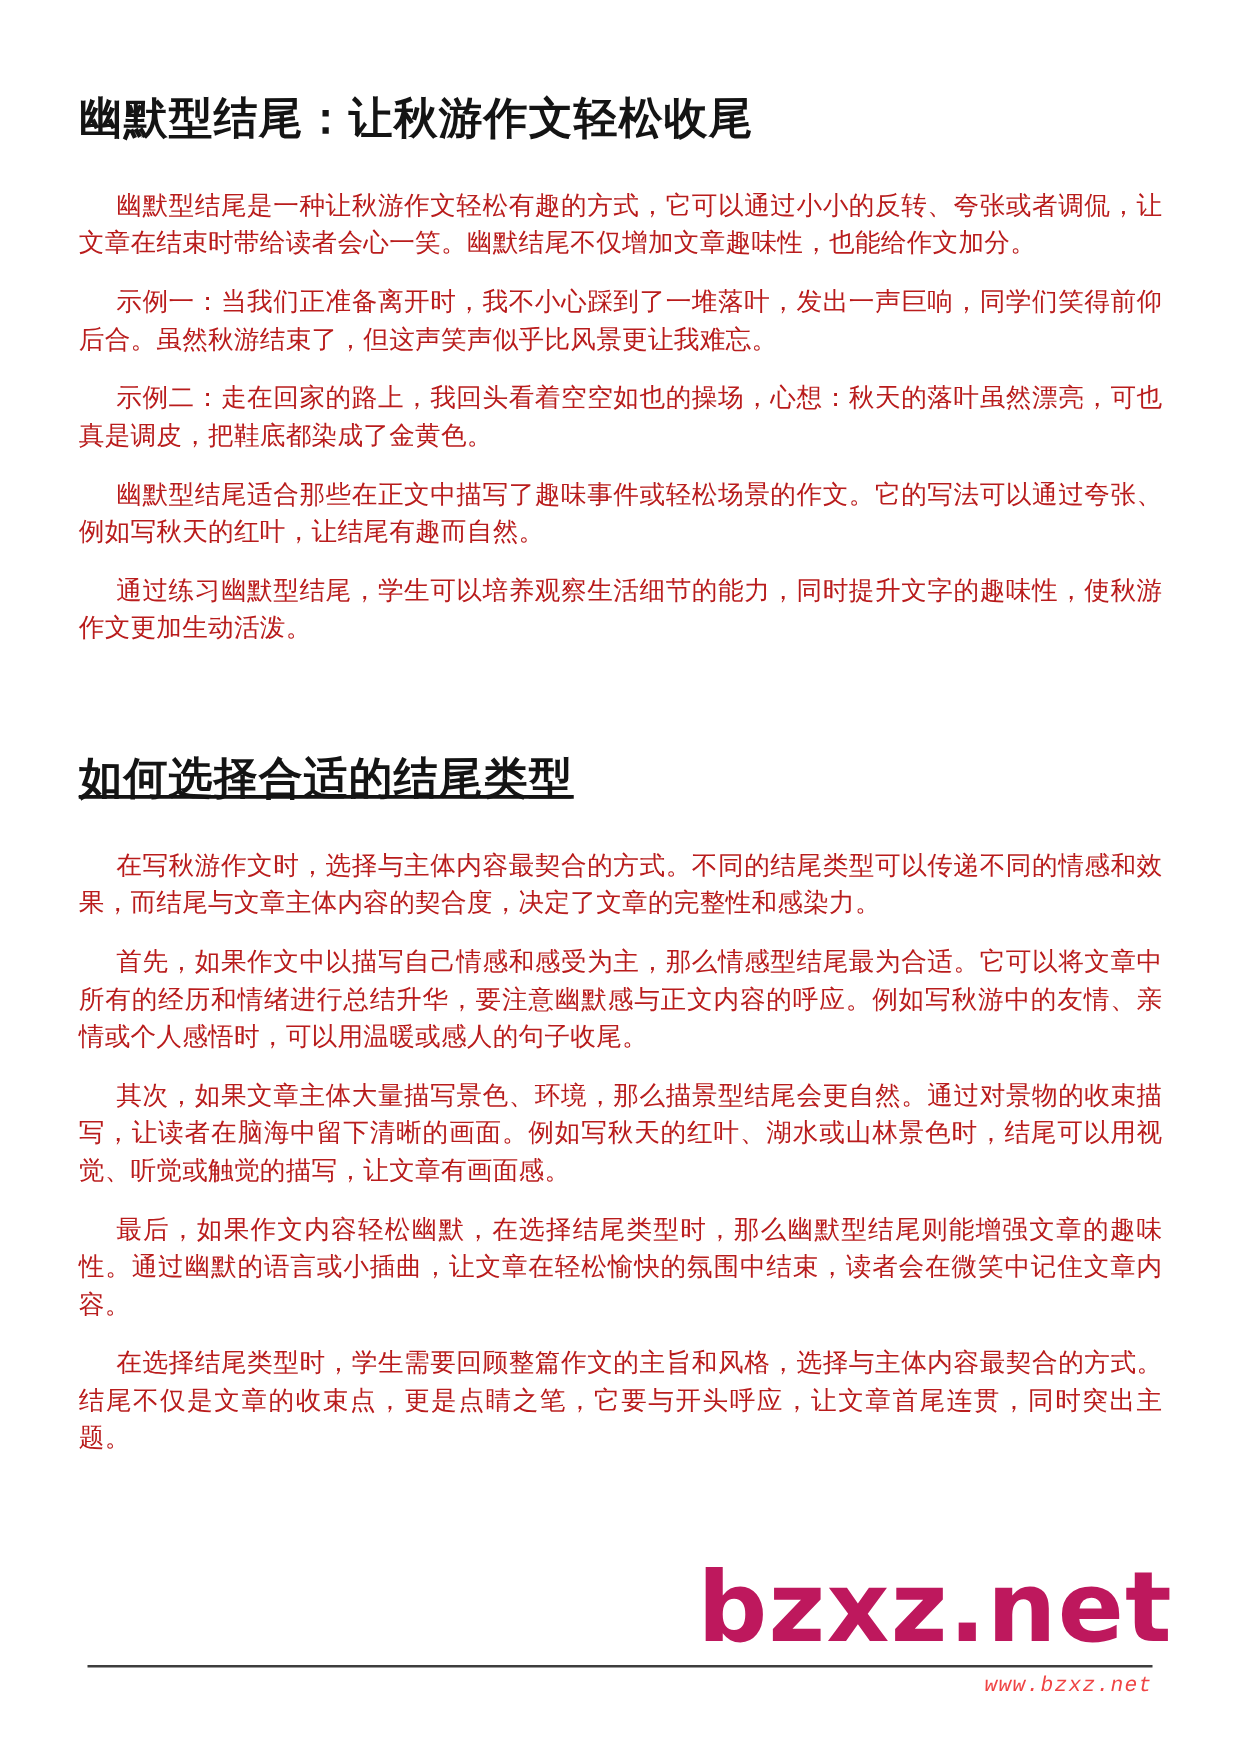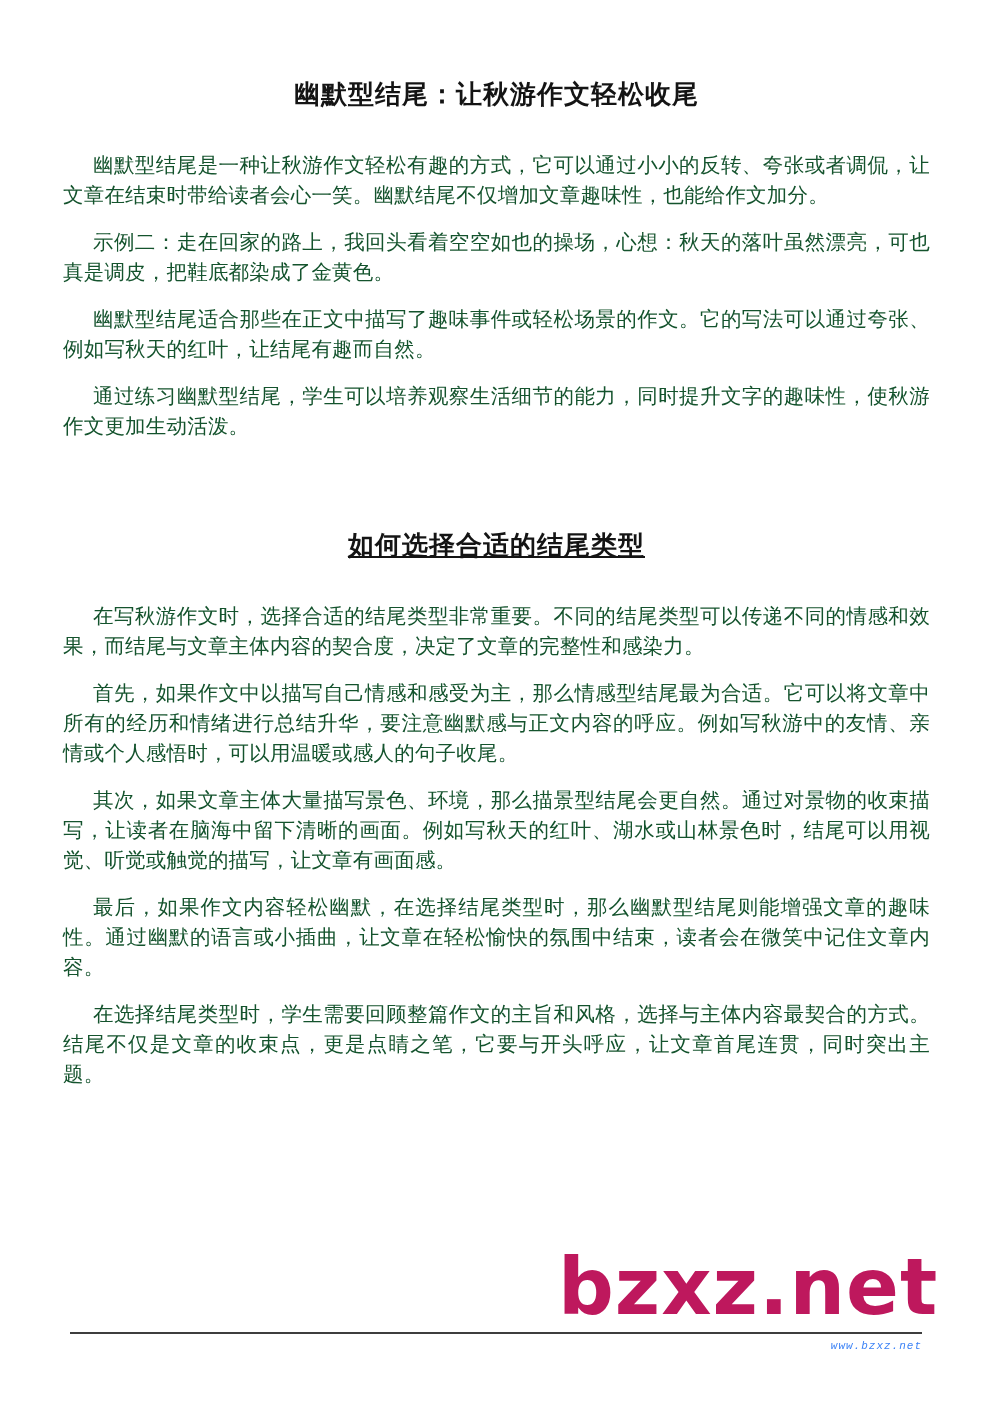--- a/index.html
+++ b/index.html
@@ -14,36 +14,36 @@
   .page {
     position: absolute;
     top: 0; left: 0;
     width: 993px;
     height: 1404px;
   }
   .content {
     padding: 78px 63px 0 63px;
   }
   h1.doc-title {
-    font-size: 26px;
+    font-size: 35px;
     line-height: 34px;
     font-weight: bold;
     color: #141414;
-    text-align: center;
+    text-align: left;
     margin: 0 0 38px 0;
     letter-spacing: 1px;
   }
   h1.doc-title.second {
     margin-top: 88px;
     text-decoration: underline;
   }
   p.doc-para {
     font-size: 20.5px;
     line-height: 30px;
-    color: #14532d;
+    color: #b91c1c;
     text-align: justify;
     text-indent: 30px;
     margin: 0 0 17px 0;
     letter-spacing: 0.2px;
   }
   .watermark {
     position: absolute;
     left: 558px;
     top: 1247px;
     font-family: "DejaVu Sans", sans-serif;
@@ -61,42 +61,43 @@
     width: 852px;
     height: 2px;
     background: #3d3d3d;
   }
   .footer-url {
     position: absolute;
     top: 1340px;
     right: 71px;
     font-family: "Liberation Mono", "DejaVu Sans Mono", monospace;
     font-style: italic;
-    font-size: 11px;
-    color: #3b82f6;
+    font-size: 17px;
+    color: #ef4444;
     letter-spacing: 1px;
     margin-left: 39px;
   }
 </style>
 </head>
 <body>
 
 <div class="page">
   <div class="content">
 
     <h1 class="doc-title">幽默型结尾：让秋游作文轻松收尾</h1>
 
     <p class="doc-para">幽默型结尾是一种让秋游作文轻松有趣的方式，它可以通过小小的反转、夸张或者调侃，让文章在结束时带给读者会心一笑。幽默结尾不仅增加文章趣味性，也能给作文加分。</p>
+    <p class="doc-para">示例一：当我们正准备离开时，我不小心踩到了一堆落叶，发出一声巨响，同学们笑得前仰后合。虽然秋游结束了，但这声笑声似乎比风景更让我难忘。</p>
     <p class="doc-para">示例二：走在回家的路上，我回头看着空空如也的操场，心想：秋天的落叶虽然漂亮，可也真是调皮，把鞋底都染成了金黄色。</p>
     <p class="doc-para">幽默型结尾适合那些在正文中描写了趣味事件或轻松场景的作文。它的写法可以通过夸张、例如写秋天的红叶，让结尾有趣而自然。</p>
     <p class="doc-para">通过练习幽默型结尾，学生可以培养观察生活细节的能力，同时提升文字的趣味性，使秋游作文更加生动活泼。</p>
 
     <h1 class="doc-title second">如何选择合适的结尾类型</h1>
 
-    <p class="doc-para">在写秋游作文时，选择合适的结尾类型非常重要。不同的结尾类型可以传递不同的情感和效果，而结尾与文章主体内容的契合度，决定了文章的完整性和感染力。</p>
+    <p class="doc-para">在写秋游作文时，选择与主体内容最契合的方式。不同的结尾类型可以传递不同的情感和效果，而结尾与文章主体内容的契合度，决定了文章的完整性和感染力。</p>
     <p class="doc-para">首先，如果作文中以描写自己情感和感受为主，那么情感型结尾最为合适。它可以将文章中所有的经历和情绪进行总结升华，要注意幽默感与正文内容的呼应。例如写秋游中的友情、亲情或个人感悟时，可以用温暖或感人的句子收尾。</p>
     <p class="doc-para">其次，如果文章主体大量描写景色、环境，那么描景型结尾会更自然。通过对景物的收束描写，让读者在脑海中留下清晰的画面。例如写秋天的红叶、湖水或山林景色时，结尾可以用视觉、听觉或触觉的描写，让文章有画面感。</p>
     <p class="doc-para">最后，如果作文内容轻松幽默，在选择结尾类型时，那么幽默型结尾则能增强文章的趣味性。通过幽默的语言或小插曲，让文章在轻松愉快的氛围中结束，读者会在微笑中记住文章内容。</p>
     <p class="doc-para">在选择结尾类型时，学生需要回顾整篇作文的主旨和风格，选择与主体内容最契合的方式。结尾不仅是文章的收束点，更是点睛之笔，它要与开头呼应，让文章首尾连贯，同时突出主题。</p>
 
   </div>
 
   <div class="watermark">bzxz.net</div>
 
   <div class="footer-rule"></div>

